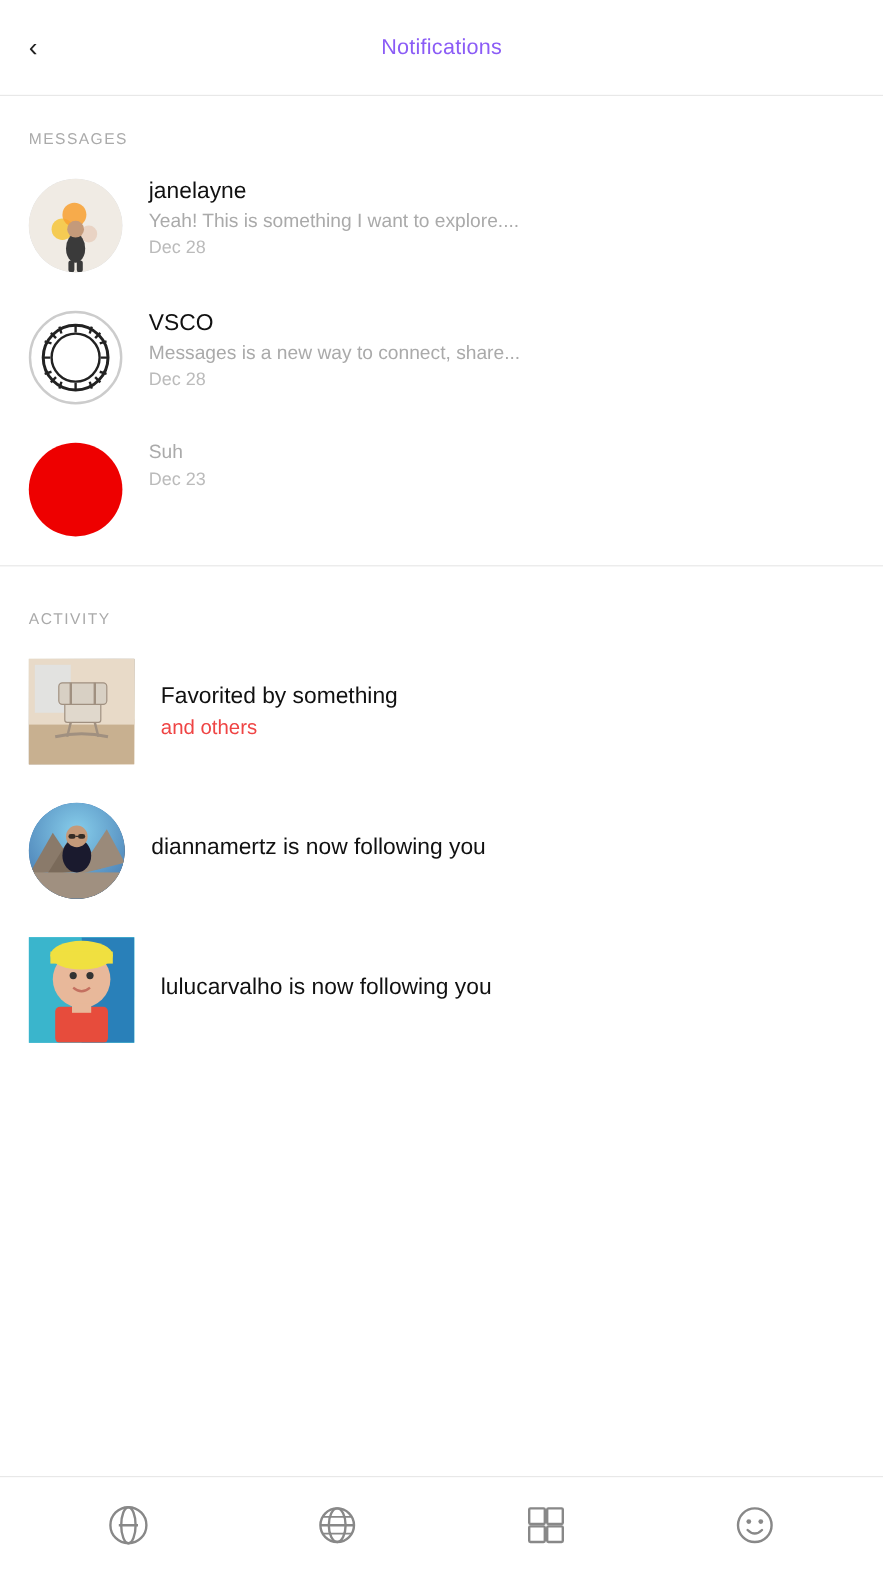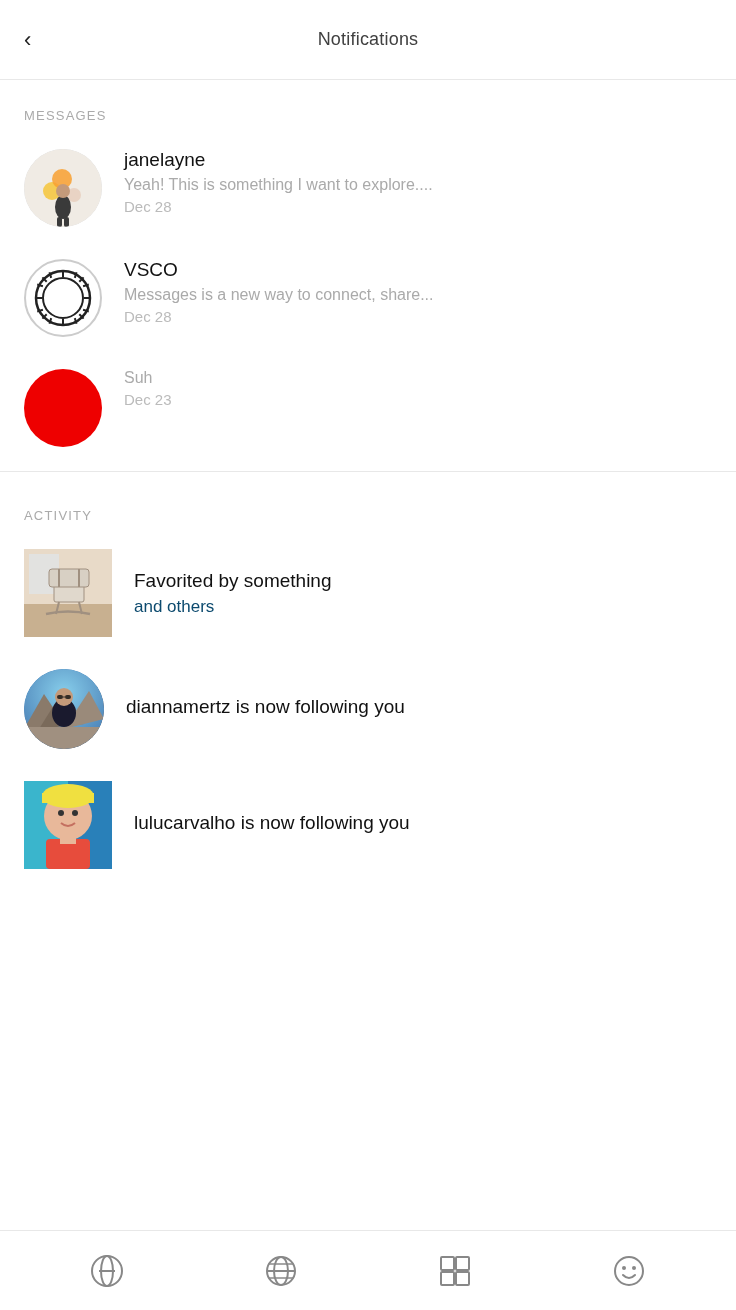--- a/index.html
+++ b/index.html
@@ -26,21 +26,21 @@
     .header-back {
       position: absolute;
       left: 24px;
       font-size: 22px;
       color: #222;
       cursor: pointer;
       font-weight: 300;
     }
     .header-title {
       font-size: 18px;
-      color: #404040;
+      color: #8b5cf6;
       font-weight: 400;
       letter-spacing: 0.2px;
     }
 
     
     .section-label {
       font-size: 13px;
       color: #aaa;
       font-weight: 400;
       letter-spacing: 1.2px;
@@ -135,21 +135,21 @@
       flex: 1;
     }
     .activity-title {
       font-size: 19px;
       font-weight: 500;
       color: #111;
       margin-bottom: 5px;
     }
     .activity-sub {
       font-size: 17px;
-      color: #0c4a6e;
+      color: #ef4444;
     }
 
     
     .vsco-ring {
       width: 60px;
       height: 60px;
     }
 
     
     .bottom-nav {

